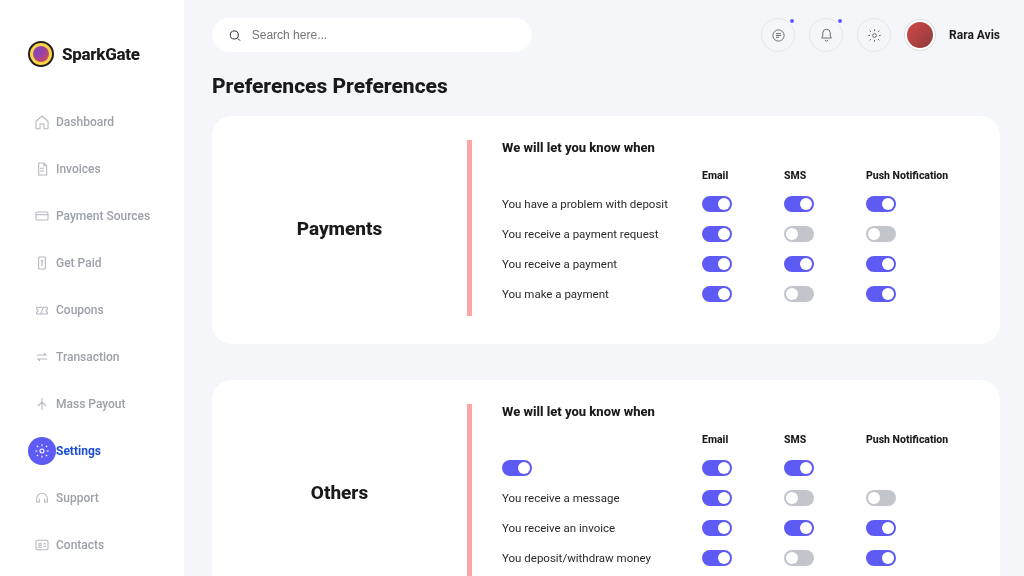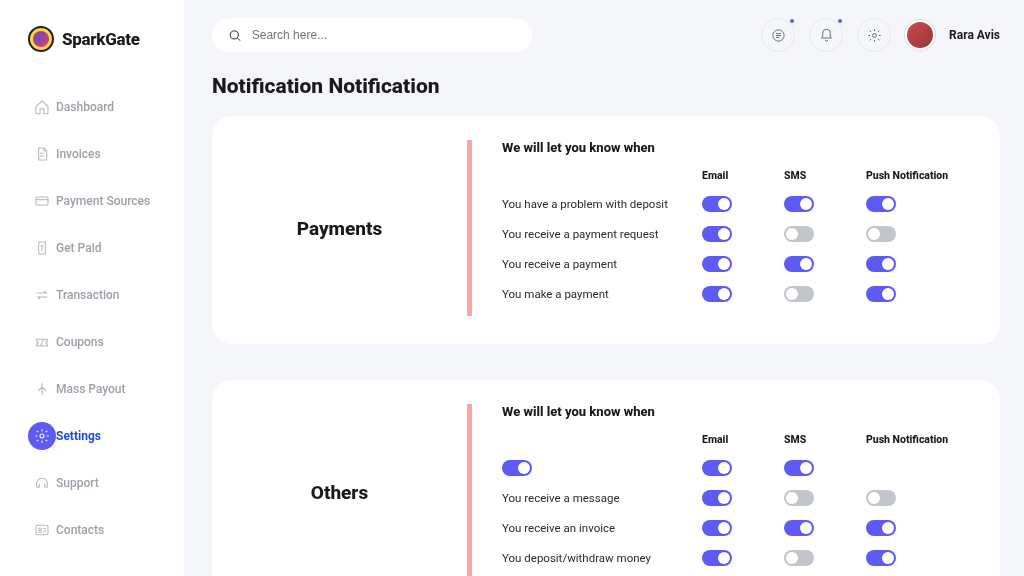--- a/index.html
+++ b/index.html
@@ -9,21 +9,21 @@
   width: 1024px;
   height: 576px;
   overflow: hidden;
   display: flex;
   color: #1a1a1a;
 }
 .sidebar {
   width: 184px;
   background: #ffffff;
   height: 100%;
-  padding: 26px 0 0 0;
+  padding: 41px 0 0 0;
   display: flex;
   flex-direction: column;
 }
 .logo {
   display: flex;
   align-items: center;
   gap: 8px;
   padding: 0 28px 24px 28px;
 }
 .logo-mark {
@@ -253,33 +253,33 @@
           <svg width="16" height="16" viewBox="0 0 24 24">
             <rect x="7" y="3" width="10" height="18" rx="1"></rect>
             <path d="M12 7v10M10 9h4"></path>
           </svg>
         </span>
         <span>Get Paid</span>
       </div>
       <div class="nav-item">
         <span class="icon-wrap">
           <svg width="16" height="16" viewBox="0 0 24 24">
-            <path d="M4 9h14l-3-3M20 15H6l3 3"></path>
-          </svg>
-        </span>
-        <span>Transaction</span>
-      </div>
-      <div class="nav-item">
-        <span class="icon-wrap">
-          <svg width="16" height="16" viewBox="0 0 24 24">
             <path d="M4 8h16v3a2 2 0 000 4v3H4v-3a2 2 0 000-4V8z"></path>
             <path d="M14 8l-4 10"></path>
           </svg>
         </span>
         <span>Coupons</span>
+      </div>
+      <div class="nav-item">
+        <span class="icon-wrap">
+          <svg width="16" height="16" viewBox="0 0 24 24">
+            <path d="M4 9h14l-3-3M20 15H6l3 3"></path>
+          </svg>
+        </span>
+        <span>Transaction</span>
       </div>
       <div class="nav-item">
         <span class="icon-wrap">
           <svg width="16" height="16" viewBox="0 0 24 24">
             <path d="M12 3v6M12 9l-6 6M12 9l6 6M12 9v12"></path>
           </svg>
         </span>
         <span>Mass Payout</span>
       </div>
       <div class="nav-item active">
@@ -339,21 +339,21 @@
     <div class="top-icon">
       <svg width="15" height="15" viewBox="0 0 24 24">
           <circle cx="12" cy="12" r="3"></circle>
           <path d="M12 2v3M12 19v3M4.2 4.2l2.1 2.1M17.7 17.7l2.1 2.1M2 12h3M19 12h3M4.2 19.8l2.1-2.1M17.7 6.3l2.1-2.1"></path>
         </svg>
     </div>
     <div class="avatar"></div>
     <div class="username">Rara Avis</div>
   </div>
 
-  <h1 class="page-title">Notification Notification</h1>
+  <h1 class="page-title">Preferences Preferences</h1>
 
   <div id="sections">
       <div class="card">
     <div class="section-label">Payments</div>
     <div class="section-body">
       <div class="section-heading">We will let you know when</div>
       <div class="cols-head">
         <div></div>
         <div class="ch">Email</div>
         <div class="ch">SMS</div>

